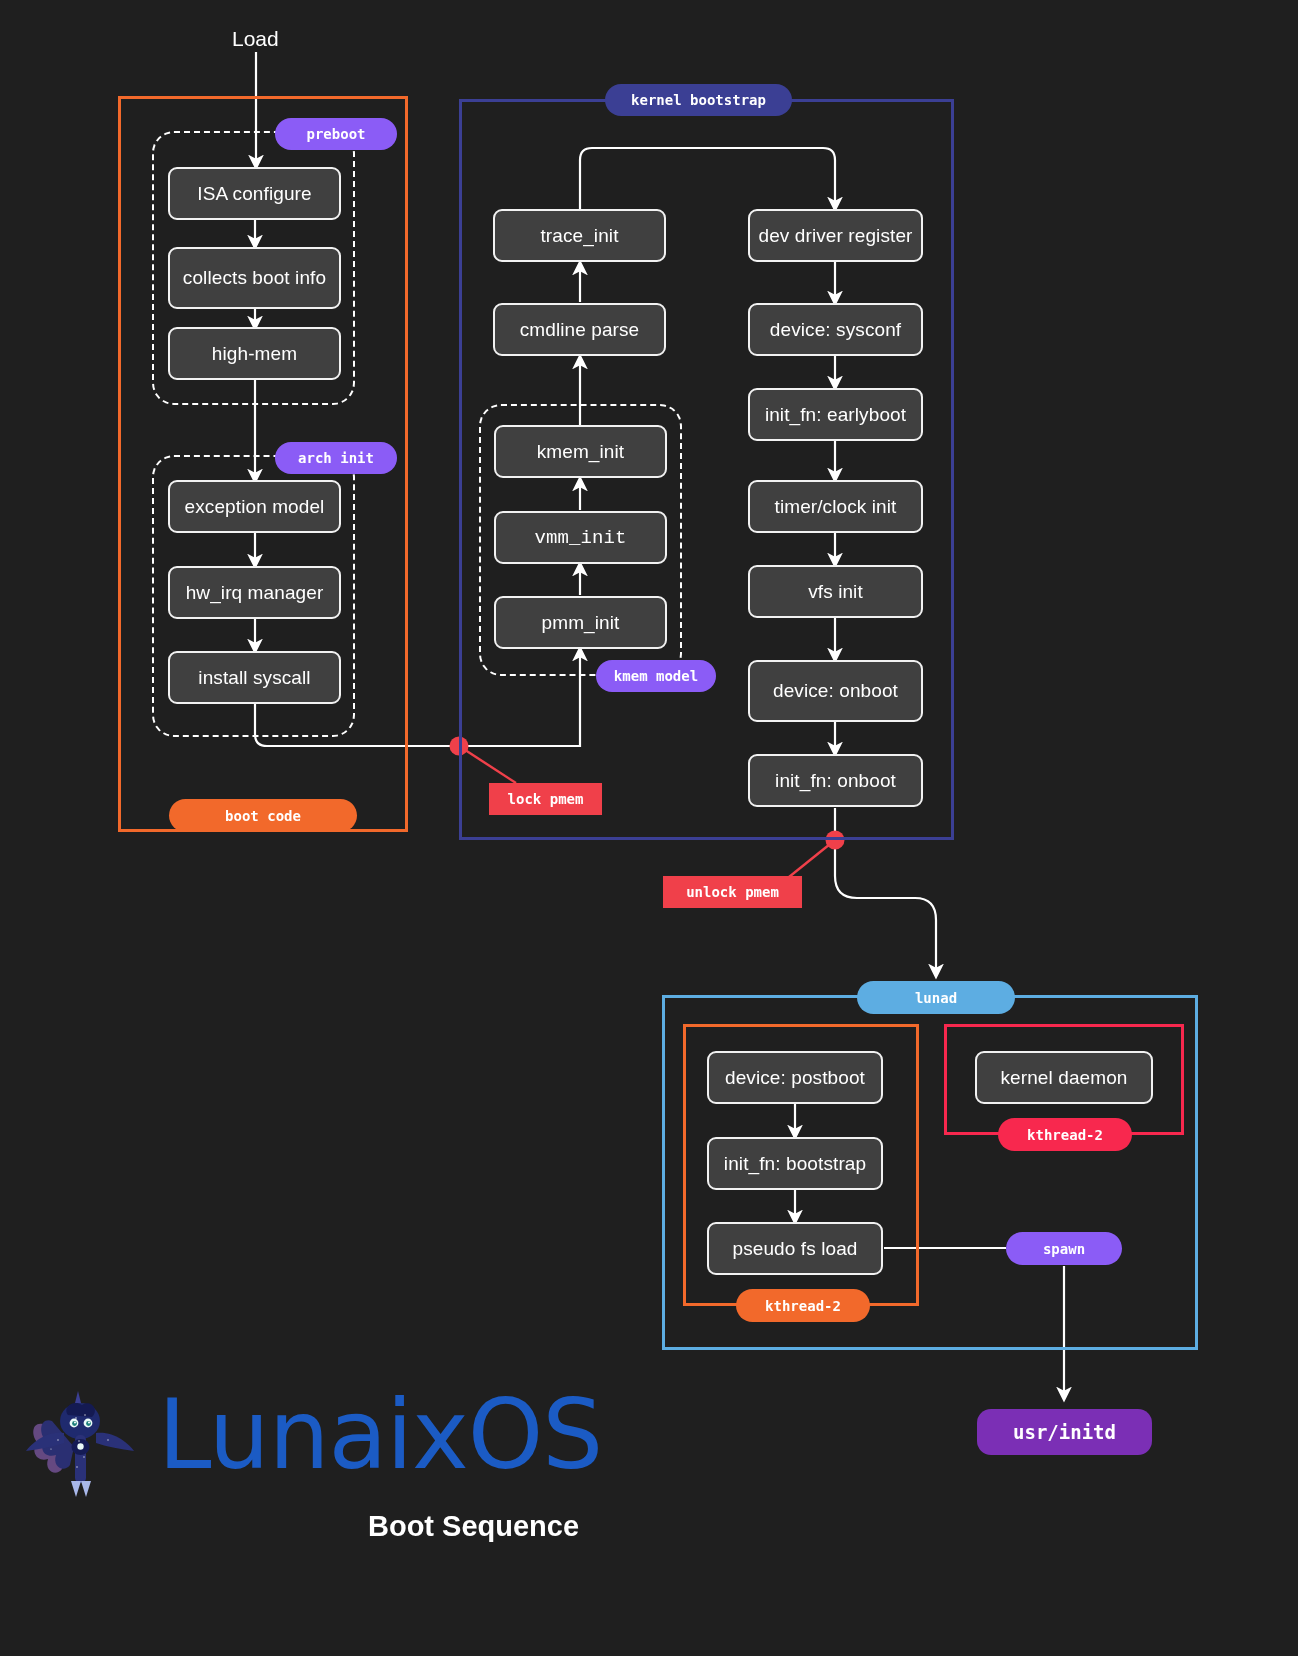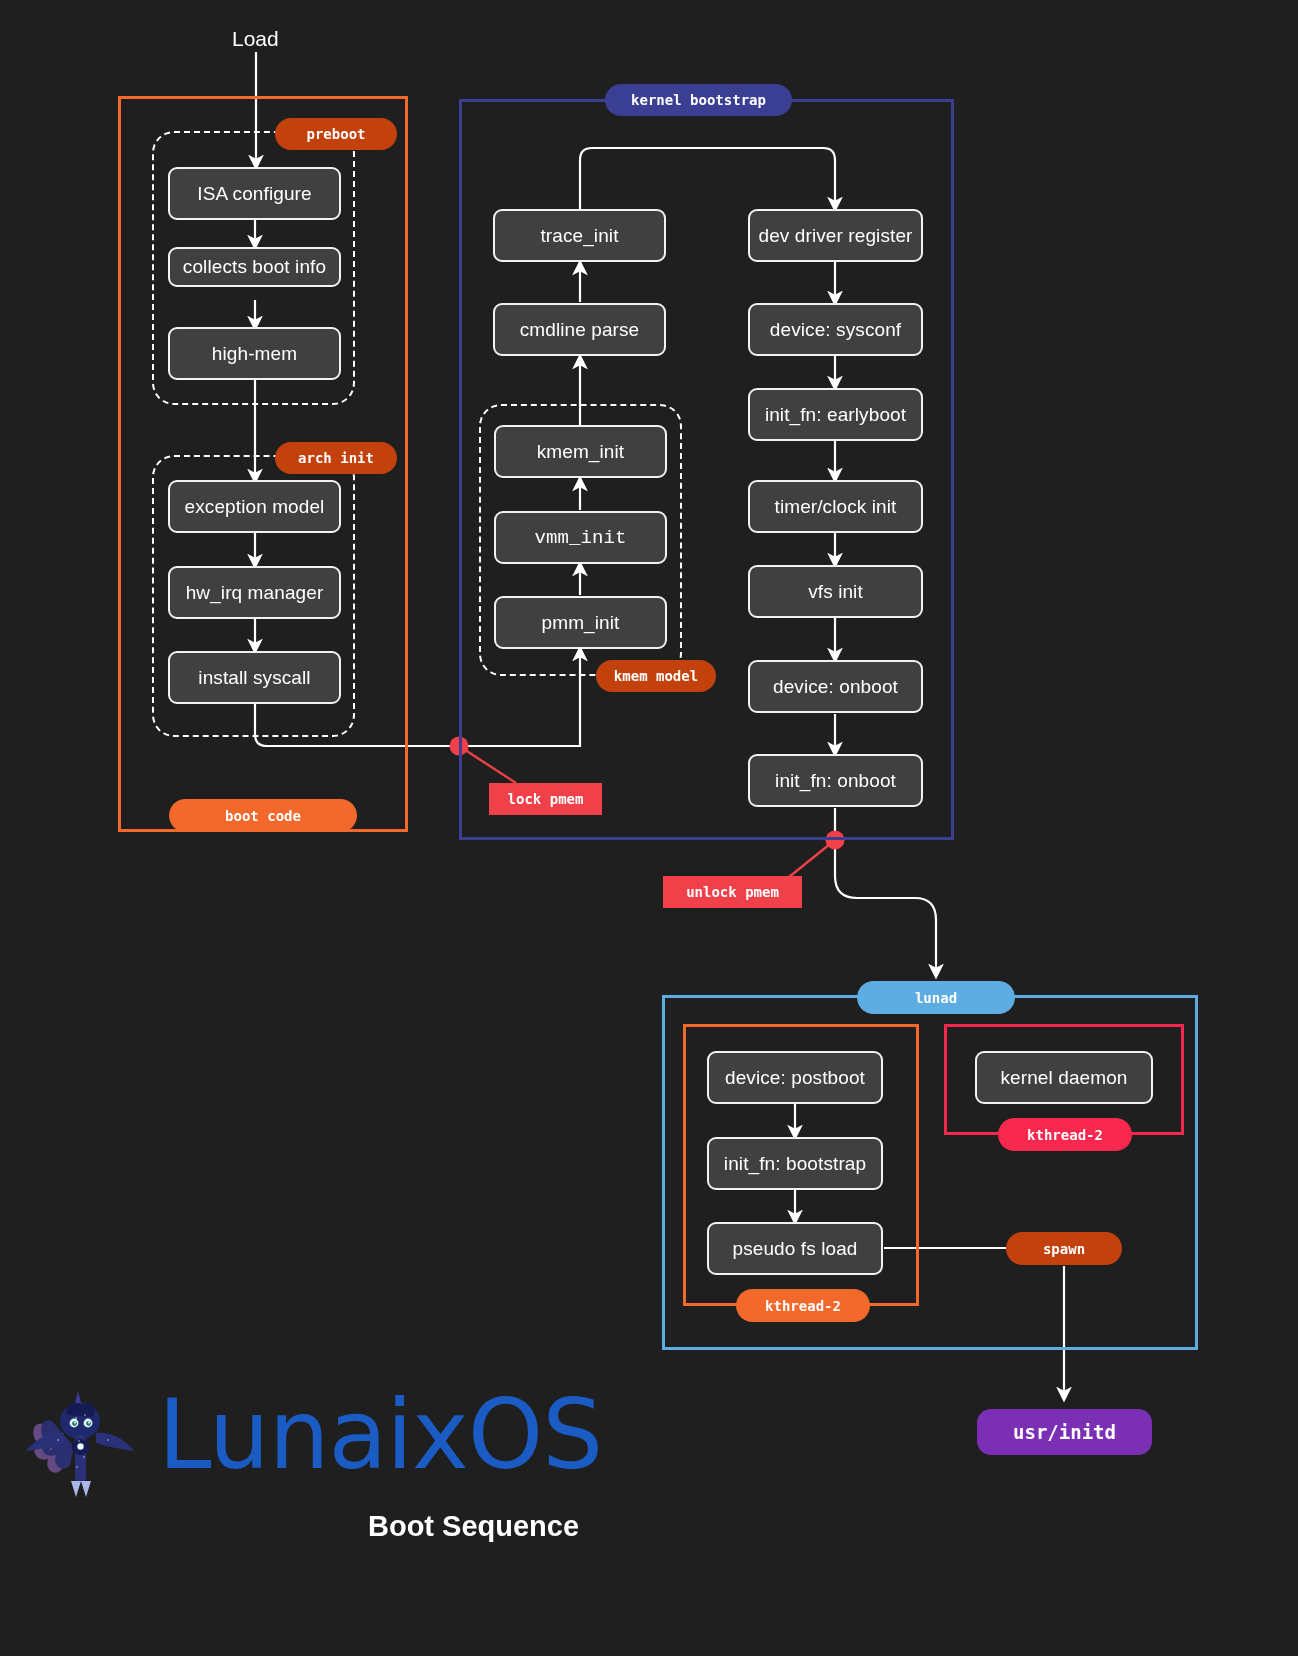--- a/index.html
+++ b/index.html
@@ -27,21 +27,21 @@
 
   
   .tag{
     position:absolute;box-sizing:border-box;
     font-family:"DejaVu Sans Mono","Liberation Mono",monospace;
     font-size:14px;font-weight:700;color:#fff;
     display:flex;align-items:center;justify-content:center;
     white-space:nowrap;letter-spacing:0px;
   }
   .tag.pill{border-radius:18px;}
-  .tag.steel{background:#c2410c;align-items:center;}
+  .tag.steel{background:#8b5cf6;align-items:center;}
   .tag.navy{background:#3b3f94;}
   .tag.orange{background:#f2692b;}
   .tag.sky{background:#5dade2;}
   .tag.pink{background:#f8284e;}
   .tag.purple{background:#7b2fb5;border-radius:14px;}
   .tag.red-sq{background:#f0404a;border-radius:0;}
 
   
   .plain{position:absolute;white-space:nowrap;}
   #load-label{font-size:21px;color:#fff;}
@@ -126,21 +126,21 @@
 
   <div class="frame sky" style="left:662px;top:995px;width:536px;height:355px;"></div>
 
   <div class="frame orange2" style="left:683px;top:1024px;width:236px;height:282px;"></div>
 
   <div class="frame pink" style="left:944px;top:1024px;width:240px;height:111px;"></div>
 
   <div class="node" style="left:168px;top:167px;width:173px;height:53px;">
     <span>ISA configure</span>
     </div>
-  <div class="node" style="left:168px;top:247px;width:173px;height:40px;">
+  <div class="node" style="left:168px;top:247px;width:173px;height:62px;">
     <span>collects boot info</span>
     </div>
   <div class="node" style="left:168px;top:327px;width:173px;height:53px;">
     <span>high-mem</span>
     </div>
 
   <div class="node" style="left:168px;top:480px;width:173px;height:53px;">
     <span>exception model</span>
     </div>
   <div class="node" style="left:168px;top:566px;width:173px;height:53px;">
@@ -175,21 +175,21 @@
     </div>
   <div class="node" style="left:748px;top:388px;width:175px;height:53px;">
     <span>init_fn: earlyboot</span>
     </div>
   <div class="node" style="left:748px;top:480px;width:175px;height:53px;">
     <span>timer/clock init</span>
     </div>
   <div class="node" style="left:748px;top:565px;width:175px;height:53px;">
     <span>vfs init</span>
     </div>
-  <div class="node" style="left:748px;top:660px;width:175px;height:53px;">
+  <div class="node" style="left:748px;top:660px;width:175px;height:62px;">
     <span>device: onboot</span>
     </div>
   <div class="node" style="left:748px;top:754px;width:175px;height:53px;">
     <span>init_fn: onboot</span>
     </div>
 
   <div class="node" style="left:707px;top:1051px;width:176px;height:53px;">
     <span>device: postboot</span>
     </div>
   <div class="node" style="left:707px;top:1137px;width:176px;height:53px;">

